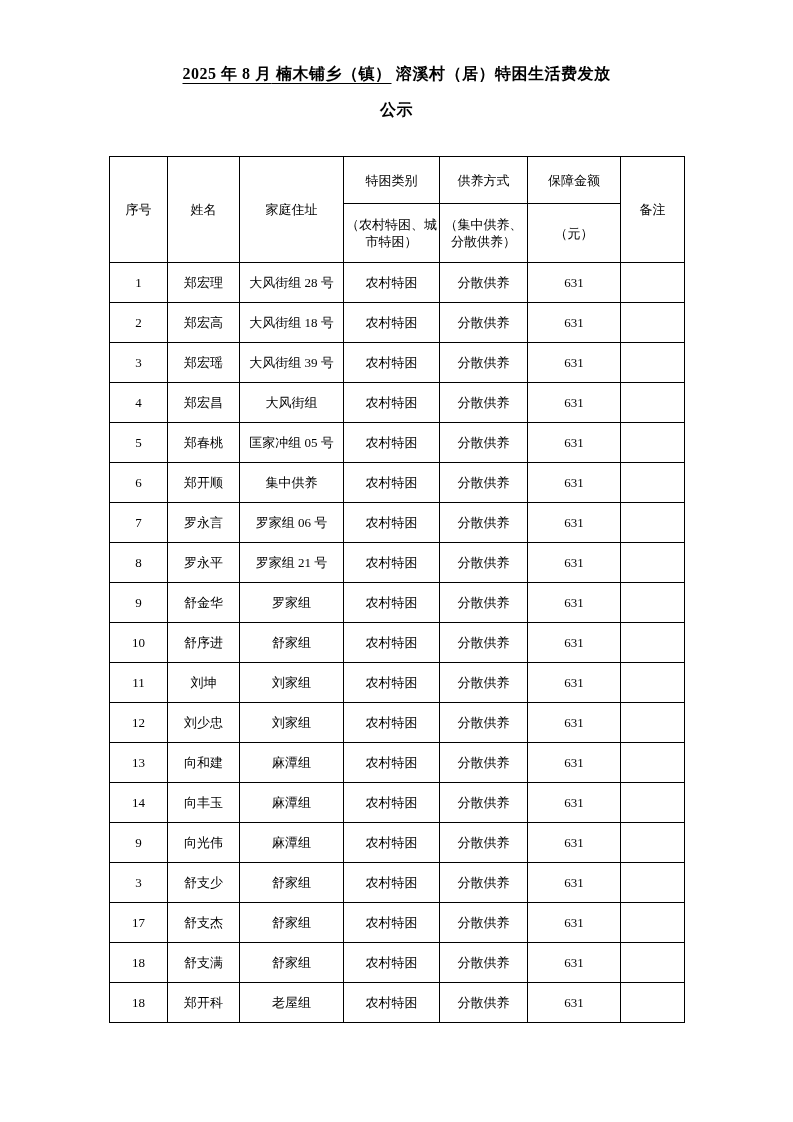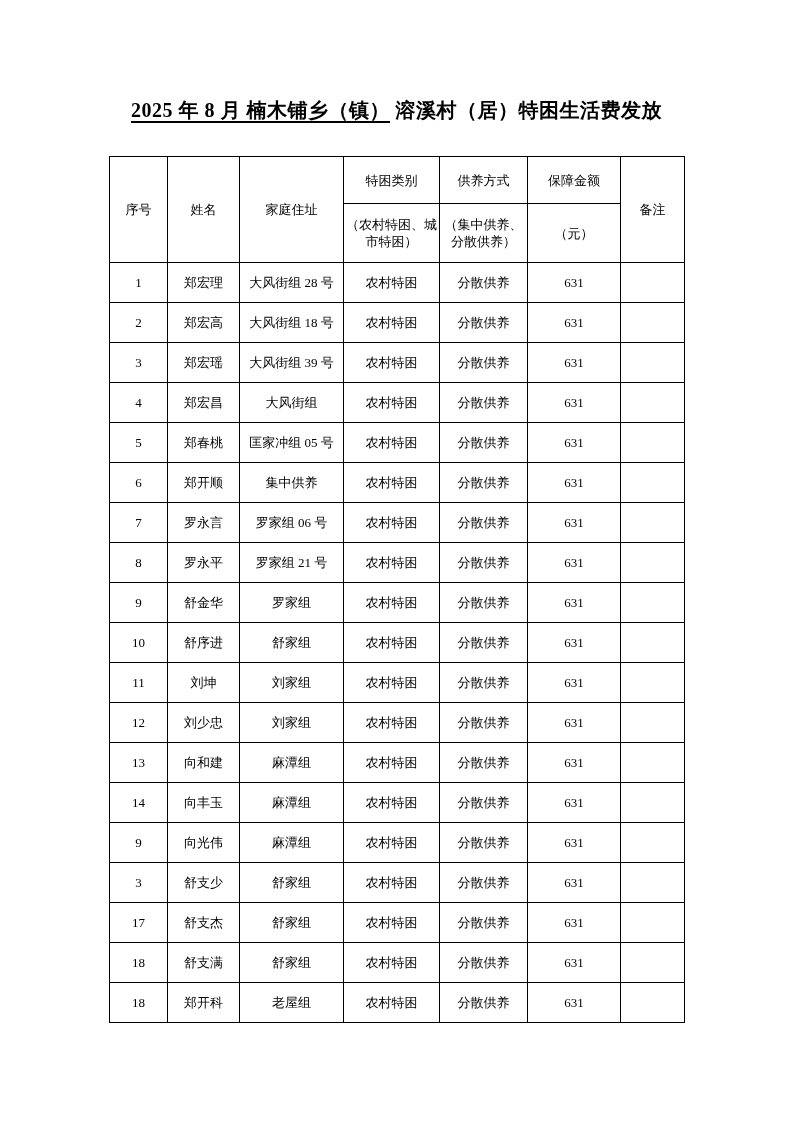--- a/index.html
+++ b/index.html
@@ -14,23 +14,23 @@
     color: #000000;
   }
   .page {
     position: relative;
     width: 793px;
     height: 1122px;
     box-sizing: border-box;
     padding: 0;
   }
   .title-block {
-    margin-top: 92px;
+    margin-top: 56px;
     text-align: center;
-    font-size: 20px;
+    font-size: 16px;
     font-weight: bold;
     line-height: 36px;
     letter-spacing: 0.5px;
   }
   .title-line {
     display: block;
   }
   .title-underline {
     text-decoration: underline;
     text-underline-offset: 4px;
@@ -86,20 +86,21 @@
     font-size: 13px;
   }
 </style>
 </head>
 <body>
 
 <div class="page">
 
   <div class="title-block">
     <span class="title-line"><span class="title-underline">2025 年 8 月</span><span class="title-underline"> 楠木铺乡（镇）</span><span> 溶溪村（居）特困生活费发放</span></span>
+    <span class="title-line">公示</span>
   </div>
 
   <div class="table-wrap">
     <table class="pub">
       <colgroup>
         <col class="col-seq">
           <col class="col-name">
           <col class="col-addr">
           <col class="col-type">
           <col class="col-care">

